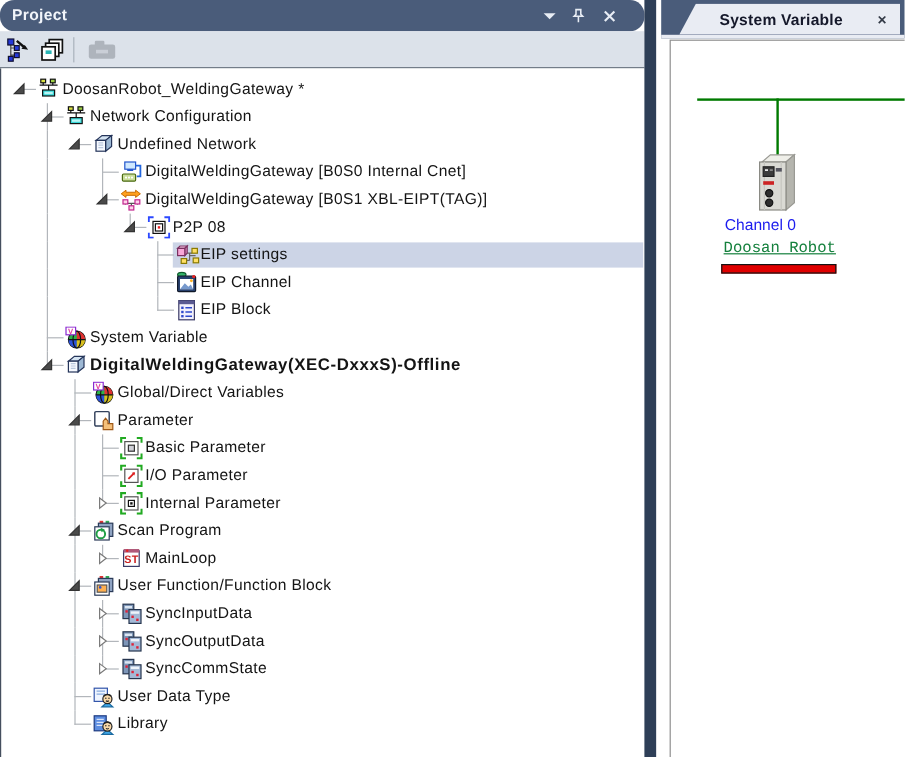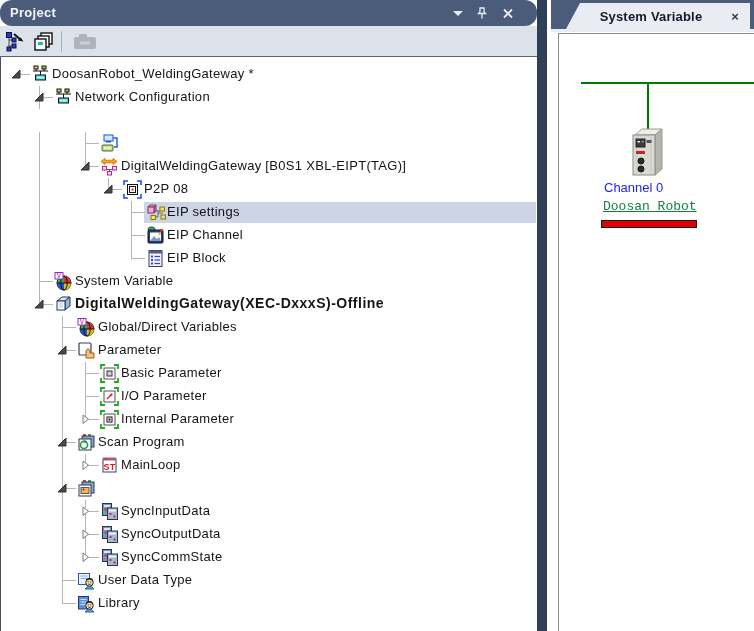--- a/index.html
+++ b/index.html
@@ -131,35 +131,52 @@
               <path d="M2 6h15M5 3v3M13 3v3M9.5 6v4"></path>
             </g>
             <rect x="3" y="1" width="4" height="3" fill="#d8e044" stroke="#111"></rect>
             <rect x="11" y="1" width="4" height="3" fill="#9ed044" stroke="#111"></rect>
             <rect x="4.5" y="10" width="10" height="5" fill="#39d7d7" stroke="#111"></rect>
             <rect x="6" y="11.5" width="7" height="2" fill="#b8f4f4"></rect>
           </svg>
         </span>
         <span class="lbl" style="left: 74px;">Network Configuration</span>
       </div>
+      <div class="row" style="top: 52px;">
+        <div class="guide" style="left: 38px;"></div>
+        <div class="tick" style="left: 61px; width: 14px;"></div>
+        <span class="arrow" style="left: 55px;"><svg width="12" height="12" viewBox="0 0 12 12">
+            <polygon points="10,2 10,10 2,10" fill="#4a4a4a" stroke="#333"></polygon>
+          </svg></span>
+        <span class="ticon" style="left: 76px;">
+          <svg width="19" height="19" viewBox="0 0 19 19">
+            <polygon points="3,6 8,2 16,2 11,6" fill="#d5e4f2" stroke="#25355a"></polygon>
+            <polygon points="11,6 16,2 16,11 11,15" fill="#9db8d4" stroke="#25355a"></polygon>
+            <rect x="3" y="6" width="8" height="9" fill="#f6f9ff" stroke="#25355a"></rect>
+            <path d="M5 8h4M5 10h4M5 12h4" stroke="#b9c8dd"></path>
+          </svg>
+        </span>
+        <span class="lbl" style="left: 97px;">Undefined Network</span>
+      </div>
       <div class="row" style="top: 75px;">
         <div class="guide" style="left: 38px;"></div>
         <div class="guide" style="left: 84px;"></div>
         <div class="tick" style="left: 84px; width: 14px;"></div>
         <span class="ticon" style="left: 99px;">
           <svg width="19" height="19" viewBox="0 0 19 19">
             <rect x="4" y="1" width="9" height="6" fill="#cfe8ff" stroke="#2255cc"></rect>
             <rect x="6" y="7" width="5" height="1.5" fill="#2255cc"></rect>
             <path d="M13 4h4v9h-3" stroke="#2266dd" fill="none" stroke-width="1.5"></path>
             <rect x="2" y="11" width="11" height="6" rx="1" fill="#c9dd9a" stroke="#4a6a10"></rect>
             <circle cx="5" cy="14" r="0.9" fill="#fff"></circle>
             <circle cx="7.5" cy="14" r="0.9" fill="#fff"></circle>
             <circle cx="10" cy="14" r="0.9" fill="#fff"></circle>
           </svg>
         </span>
+        <span class="lbl" style="left: 120px;">DigitalWeldingGateway [B0S0 Internal Cnet]</span>
       </div>
       <div class="row" style="top: 98px;">
         <div class="guide" style="left: 38px;"></div>
         <div class="guide half" style="left: 84px;"></div>
         <div class="tick" style="left: 84px; width: 14px;"></div>
         <span class="arrow" style="left: 78px;"><svg width="12" height="12" viewBox="0 0 12 12">
             <polygon points="10,2 10,10 2,10" fill="#4a4a4a" stroke="#333"></polygon>
           </svg></span>
         <span class="ticon" style="left: 99px;">
           <svg width="19" height="19" viewBox="0 0 19 19">
@@ -405,20 +422,21 @@
         <span class="ticon" style="left: 76px;">
           <svg width="19" height="19" viewBox="0 0 19 19">
             <rect x="6" y="1" width="3" height="2.5" fill="#dd3333"></rect>
             <rect x="11" y="1" width="3" height="2.5" fill="#33aa55"></rect>
             <rect x="5" y="3" width="12" height="11" fill="#8fa3c2" stroke="#2a3a58"></rect>
             <rect x="2" y="6" width="12" height="11" fill="#fff" stroke="#2a3a58"></rect>
             <rect x="4" y="8.5" width="8" height="6" fill="#ffb050" stroke="#555"></rect>
             <circle cx="6.5" cy="10.5" r="1.1" fill="#3355cc"></circle>
           </svg>
         </span>
+        <span class="lbl" style="left: 97px;">User Function/Function Block</span>
       </div>
       <div class="row" style="top: 443px;">
         <div class="guide" style="left: 61px;"></div>
         <div class="guide" style="left: 84px;"></div>
         <div class="tick" style="left: 84px; width: 14px;"></div>
         <span class="arrow" style="left: 78px;"><svg width="12" height="12" viewBox="0 0 12 12">
             <polygon points="4,2 4,10.5 9.5,6.2" fill="#fff" stroke="#7a7a7a"></polygon>
           </svg></span>
         <span class="ticon" style="left: 99px;">
           <svg width="19" height="19" viewBox="0 0 19 19">

